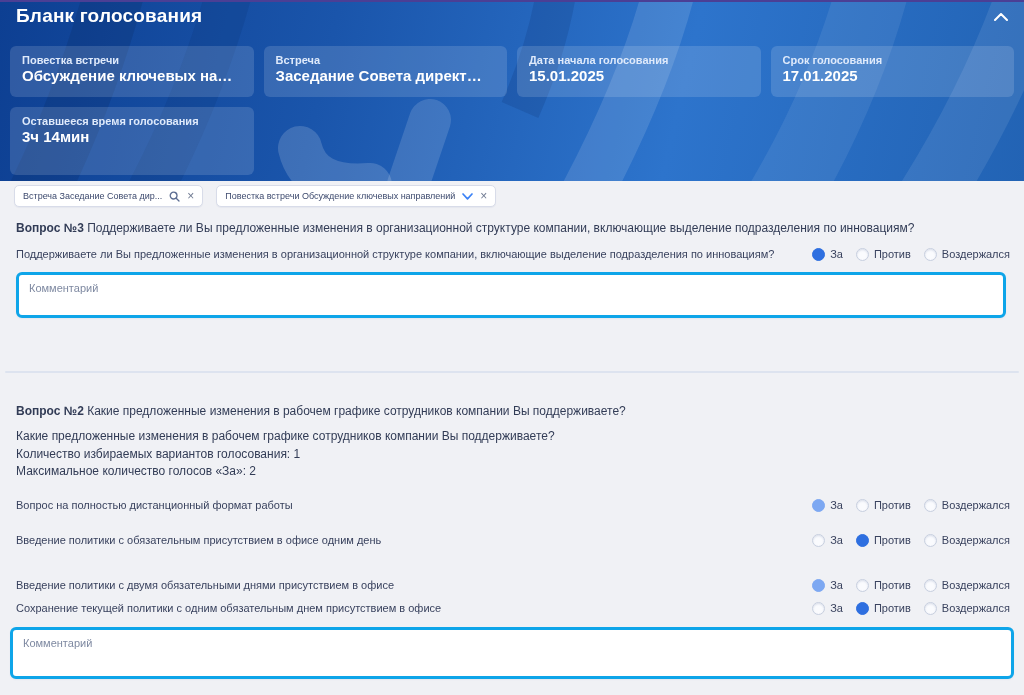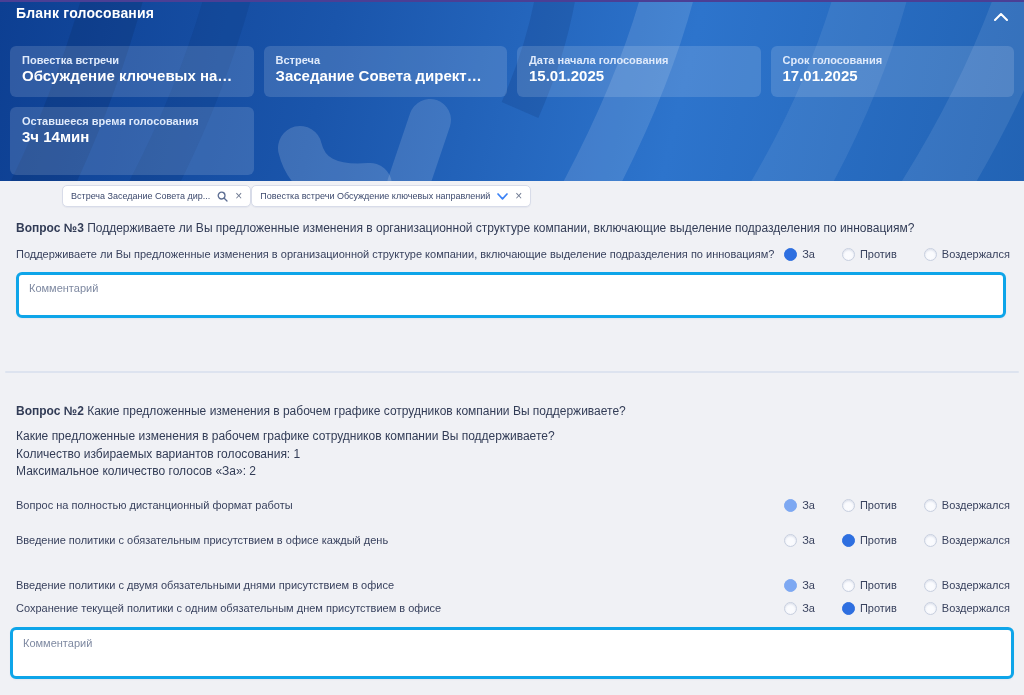--- a/index.html
+++ b/index.html
@@ -5,44 +5,44 @@
   html,body{margin:0;padding:0;background:#e6e8ee;font-family:"Liberation Sans",sans-serif;}
   .page{position:relative;width:1024px;height:695px;background:#f0f1f5;overflow:hidden;}
 
   
   .top-edge{position:absolute;left:0;top:0;width:100%;height:2px;background:#4b3f95;z-index:5;}
 
   
   .header{position:absolute;left:0;top:0;width:1024px;height:181px;overflow:hidden;
     background:linear-gradient(103deg,#0d3f92 0%,#1a55ab 32%,#2d74cc 66%,#2263b4 100%);}
   .header svg.deco{position:absolute;left:0;top:0;}
-  .header-title{position:absolute;left:16px;top:5px;color:#fff;font-size:14px;font-weight:bold;letter-spacing:.2px;}
+  .header-title{position:absolute;left:16px;top:5px;color:#fff;font-size:19px;font-weight:bold;letter-spacing:.2px;}
   .collapse-btn{position:absolute;right:12px;top:8px;width:22px;height:18px;display:flex;align-items:center;justify-content:center;cursor:pointer;background:transparent;border:none;padding:0;}
 
   .cards-row{position:absolute;left:10px;top:46px;width:1004px;display:grid;grid-template-columns:repeat(4,1fr);gap:10px;}
   .card{background:rgba(255,255,255,0.14);border-radius:6px;padding:8px 12px 9px;height:51px;box-sizing:border-box;overflow:hidden;}
   .card-label{color:#dfeafb;font-size:11px;font-weight:bold;white-space:nowrap;overflow:hidden;margin-bottom:1px;}
   .card-value{color:#ffffff;font-size:15px;font-weight:bold;white-space:nowrap;overflow:hidden;text-overflow:ellipsis;}
   .remaining-row{position:absolute;left:10px;top:107px;width:244px;}
   .remaining-row .card{height:68px;}
 
   
-  .chips{position:absolute;left:14px;top:185px;display:flex;align-items:center;margin-left:48px;}
+  .chips{position:absolute;left:14px;top:185px;display:flex;gap:13px;align-items:center;}
   .chip{display:flex;align-items:center;gap:7px;background:#fff;border:1px solid #d8dce9;border-radius:5px;height:20px;padding:0 8px;cursor:pointer;box-shadow:0 1px 1px rgba(40,60,120,0.05);}
   .chip-text{font-size:9px;color:#3d4a6e;white-space:nowrap;}
   .chip-x{font-size:12px;line-height:1;color:#6f7a92;cursor:pointer;}
 
   
   .q-title{position:absolute;left:16px;width:992px;font-size:12px;color:#323c56;}
   .q-title b{font-weight:bold;}
   .q-desc{position:absolute;left:16px;width:800px;font-size:12px;color:#323c56;line-height:17.5px;}
 
   .opt-row{position:absolute;left:16px;width:994px;display:flex;justify-content:space-between;align-items:center;height:18px;}
   .opt-text{font-size:11px;color:#39425e;}
-  .radio-group{display:flex;align-items:center;gap:27px;flex-shrink:0;}
+  .radio-group{display:flex;align-items:center;gap:13px;flex-shrink:0;}
   .radio{display:flex;align-items:center;gap:5px;cursor:pointer;}
   .radio-circle{width:13px;height:13px;border-radius:50%;background:#fafbfe;border:1px solid #c7cfdf;box-sizing:border-box;box-shadow:inset 0 1px 2px rgba(120,135,170,0.25);}
   .radio-circle.sel-dark{background:#2e6fe0;border:1px solid #2e6fe0;box-shadow:none;}
   .radio-circle.sel-light{background:#7da8f2;border:1px solid #7da8f2;box-shadow:none;}
   .radio-label{font-size:11px;color:#39425e;}
 
   .comment{position:absolute;background:#fff;border:3px solid #0ea5e9;border-radius:6px;box-sizing:border-box;
     font-family:"Liberation Sans",sans-serif;font-size:11px;color:#333;padding:7px 10px;resize:none;outline:none;
     box-shadow:0 1px 2px rgba(60,80,140,0.06);}
   .comment::placeholder{color:#7e89a1;}
@@ -172,21 +172,21 @@
             <span class="radio-circle"></span>
             <span class="radio-label">Против</span>
           </label>
           <label class="radio">
             <span class="radio-circle"></span>
             <span class="radio-label">Воздержался</span>
           </label>
         </div>
       </div>
       <div class="opt-row" style="top: 531px;">
-        <span class="opt-text">Введение политики с обязательным присутствием в офисе каждый день</span>
+        <span class="opt-text">Введение политики с обязательным присутствием в офисе одним день</span>
         <div class="radio-group">
           <label class="radio">
             <span class="radio-circle"></span>
             <span class="radio-label">За</span>
           </label>
           <label class="radio">
             <span class="radio-circle sel-dark"></span>
             <span class="radio-label">Против</span>
           </label>
           <label class="radio">

